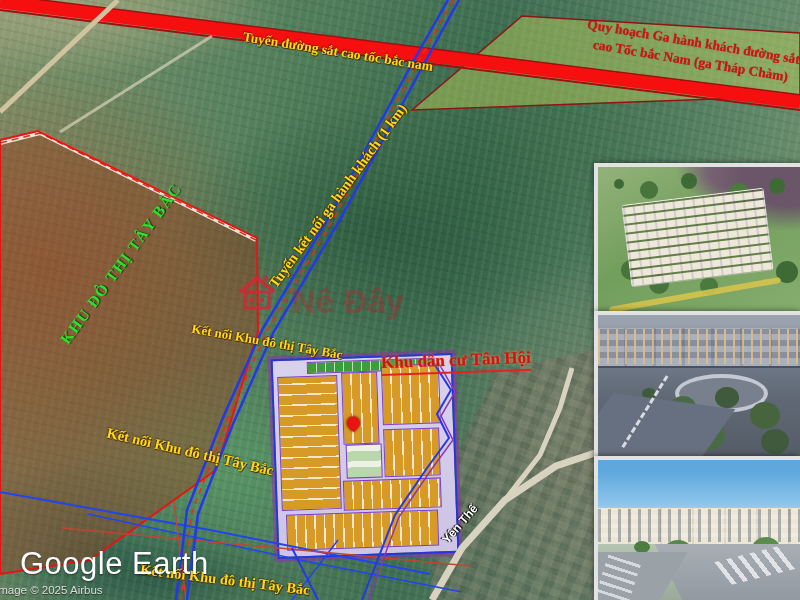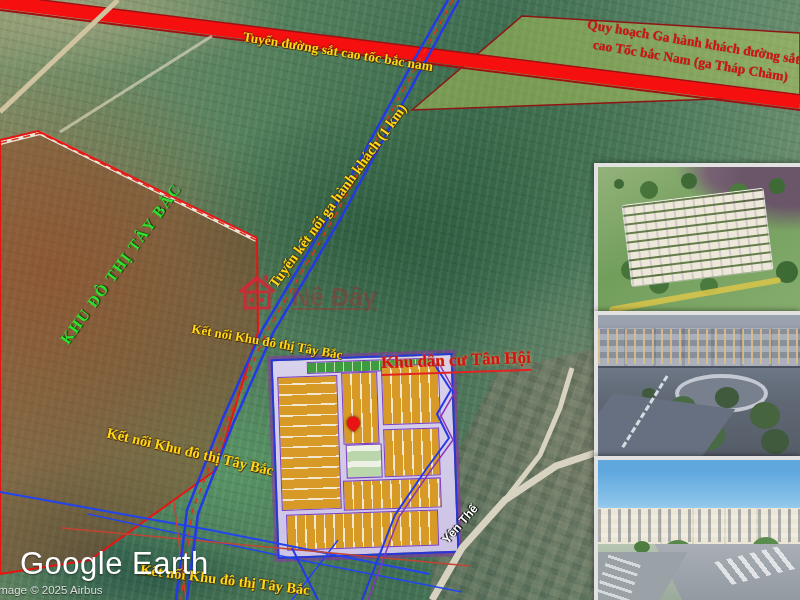--- a/index.html
+++ b/index.html
@@ -46,21 +46,21 @@
   .lbl-red{color:#d31313;text-shadow:0 0 1px rgba(120,0,0,.6);}
   .lbl-green{color:#2ee12e;letter-spacing:1.5px;
     text-shadow:1px 1px 1px rgba(0,40,0,.8);}
   .lbl-white{color:#fff;font-family:"Liberation Sans",sans-serif;
     text-shadow:1px 1px 1px #000,-1px -1px 1px #000;}
   .kdc{border-bottom:2px solid #e32222;padding-bottom:1px;
     text-shadow:0 0 3px rgba(255,190,110,.9),0 0 1px rgba(120,0,0,.8);}
   .station-lbl{text-align:center;line-height:1.4;}
   
   .wm{position:absolute;z-index:4;font-family:"Liberation Sans",sans-serif;font-weight:700;}
-  .wm-frag{left:292px;top:283px;font-size:25px;color:rgba(190,30,40,.35);text-decoration:underline;}
+  .wm-frag{left:292px;top:283px;font-size:33px;color:rgba(190,30,40,.35);}
   .wm-main{left:397px;top:281px;font-size:32px;color:rgba(205,35,45,.8);}
   .wm-house{position:absolute;left:236px;top:272px;z-index:4;opacity:.8;}
   
   .ge-logo{position:absolute;left:20px;top:546px;z-index:6;font-family:"Liberation Sans",sans-serif;
     font-size:31px;color:#fff;letter-spacing:.5px;text-shadow:0 1px 2px rgba(0,0,0,.5);}
   .copyright{position:absolute;left:-5px;top:584px;z-index:6;font-family:"Liberation Sans",sans-serif;
     font-size:11.5px;color:rgba(245,245,245,.85);text-shadow:0 1px 1px rgba(0,0,0,.6);}
   
   .inset{position:absolute;left:594px;width:202px;z-index:5;background:#777;
     border:4px solid #e2e2e2;border-right:0;box-shadow:0 0 6px rgba(0,0,0,.55);overflow:hidden;}

